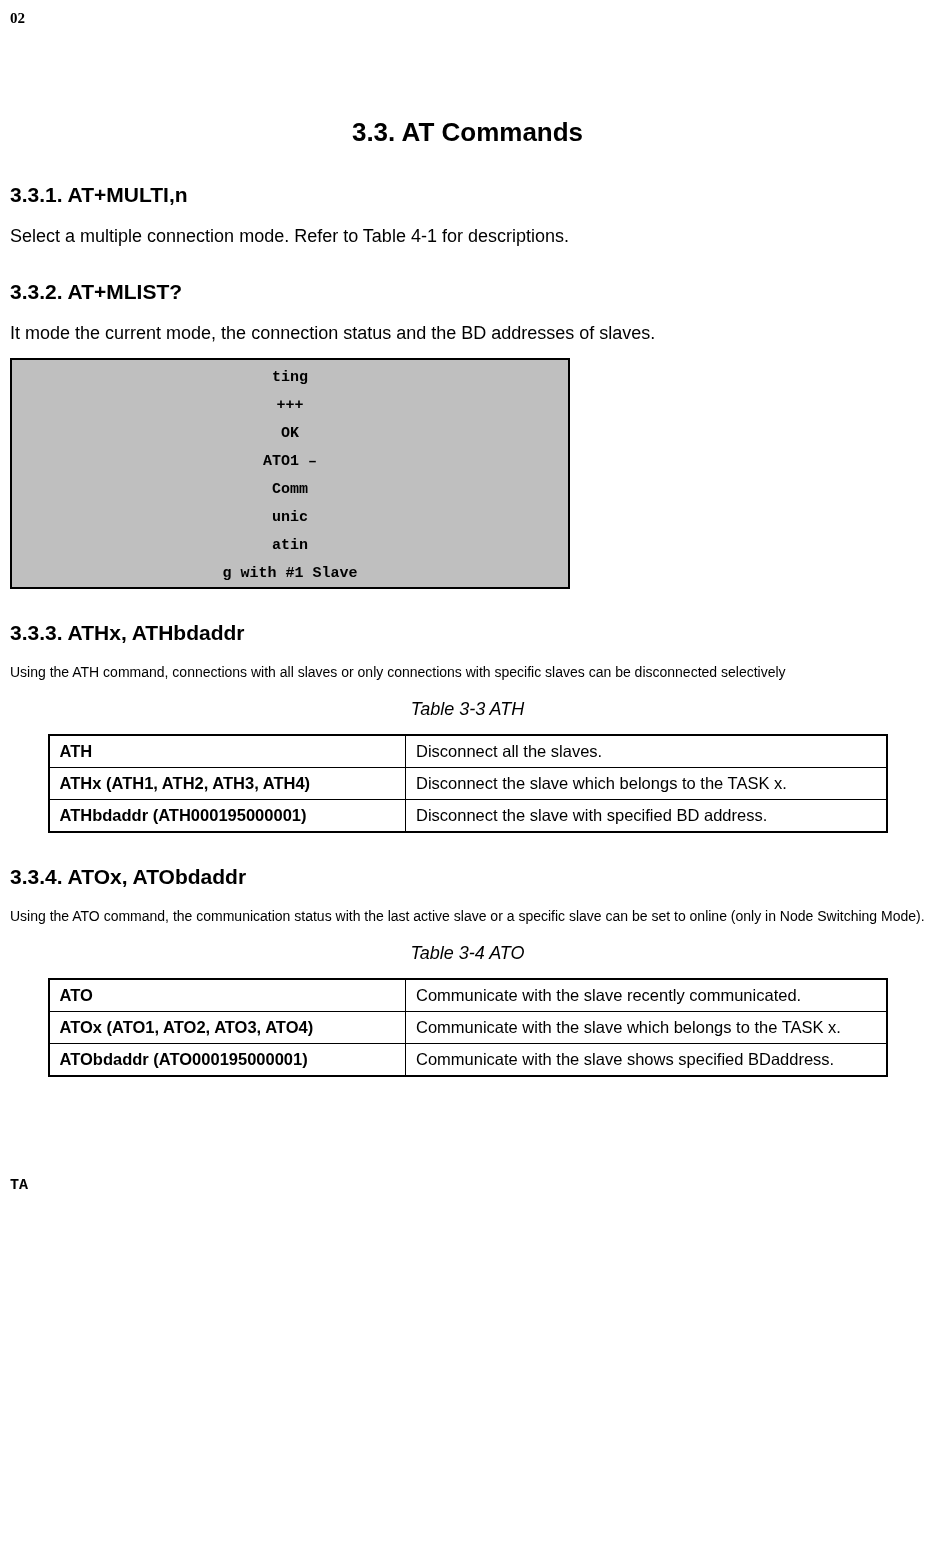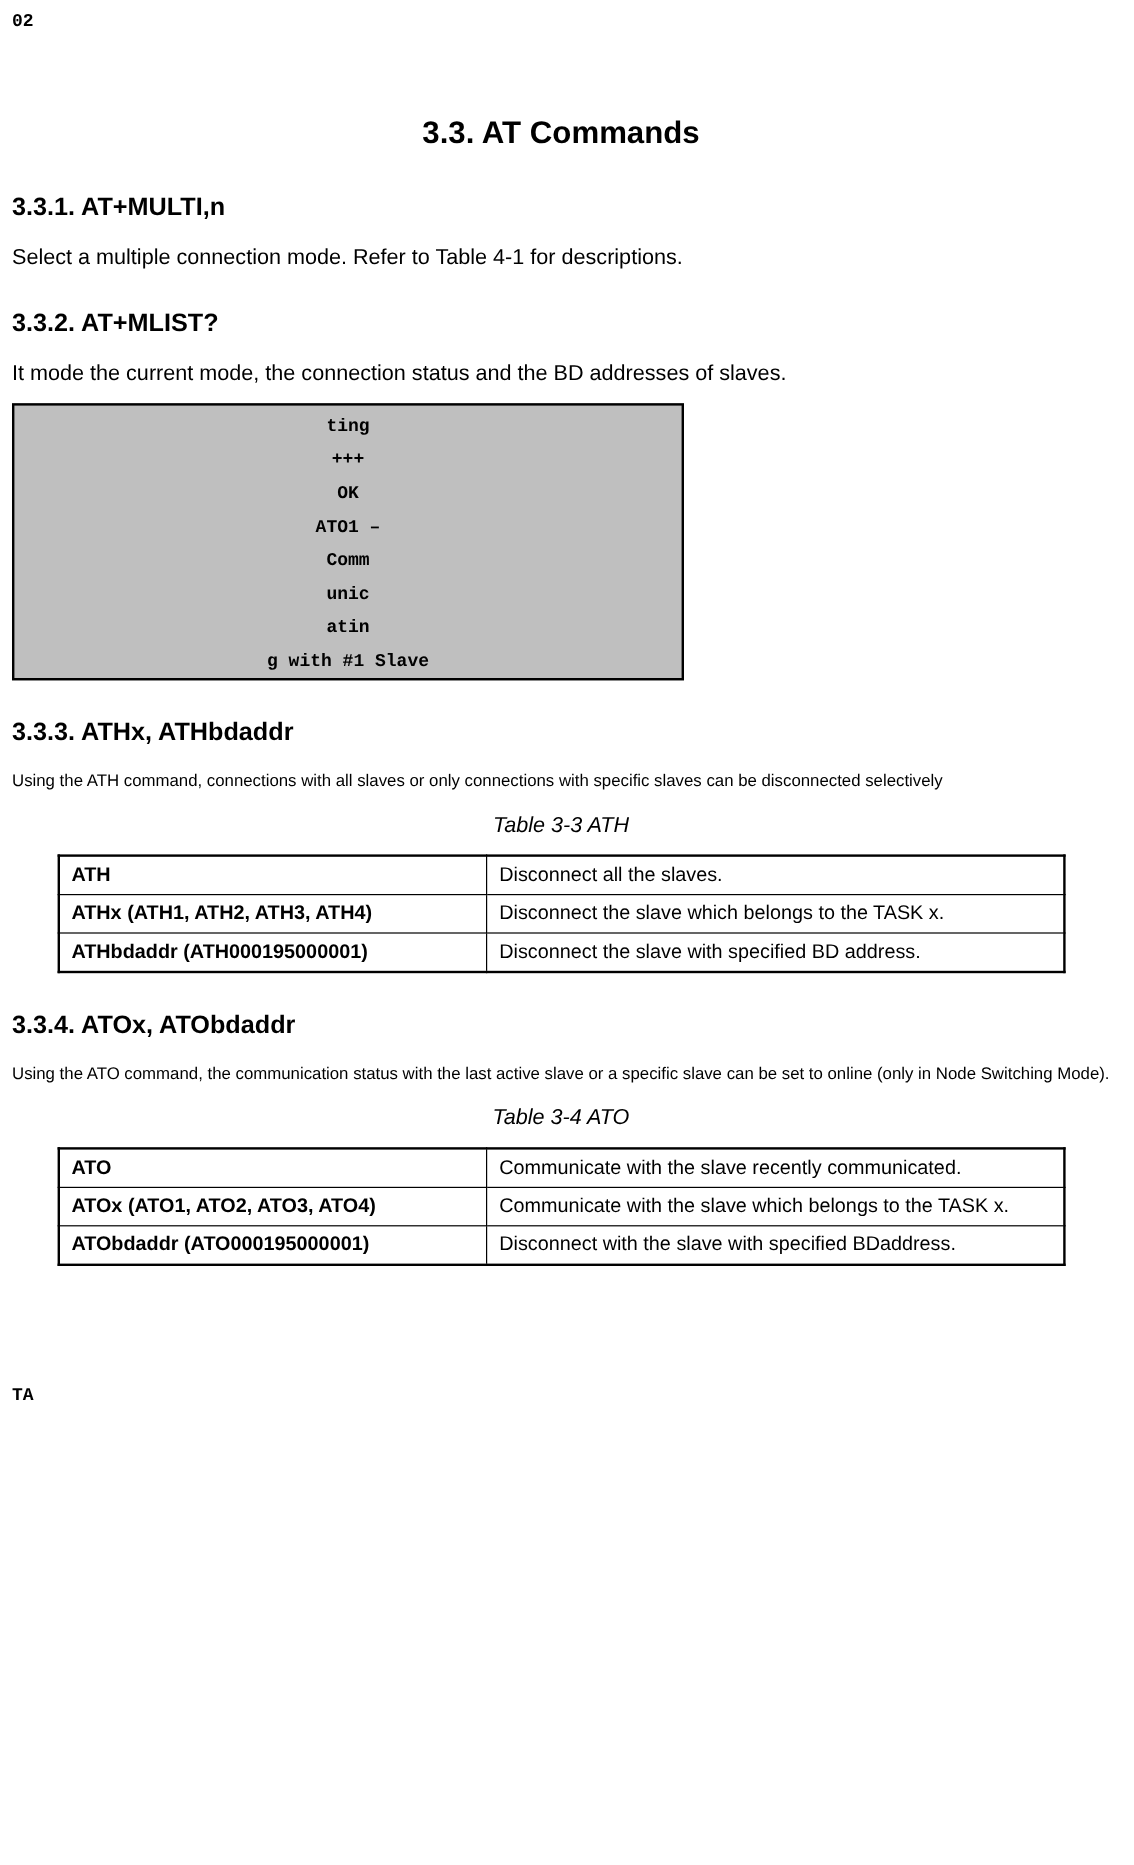--- a/index.html
+++ b/index.html
@@ -8,24 +8,24 @@
       box-sizing: border-box;
     }
     body {
       font-family: Arial, Helvetica, sans-serif;
       background: #fff;
       color: #000;
       padding: 10px 20px 20px 10px;
       width: 945px;
     }
     .corner-top {
-      font-family: Liberation Mono, monospace;
+      font-family: Liberation Serif, serif;
       font-weight: bold;
       font-size: 15px;
-      margin-bottom: 68px;
+      margin-bottom: 90px;
     }
     .corner-bottom {
       font-family: "Courier New", monospace;
       font-weight: bold;
       font-size: 15px;
       margin-top: 100px;
     }
     h2.section-title {
       font-size: 26px;
       font-weight: bold;
@@ -144,18 +144,18 @@
       <tr>
     <td class="cmd">ATO</td>
     <td>Communicate with the slave recently communicated.</td>
   </tr>
   <tr>
     <td class="cmd">ATOx (ATO1, ATO2, ATO3, ATO4)</td>
     <td>Communicate with the slave which belongs to the TASK x.</td>
   </tr>
   <tr>
     <td class="cmd">ATObdaddr (ATO000195000001)</td>
-    <td>Disconnect with the slave with specified BDaddress.</td>
+    <td>Communicate with the slave shows specified BDaddress.</td>
   </tr>
 </tbody>
   </table>
 
 <div class="corner-bottom">TA</div>
 
 </body></html>

